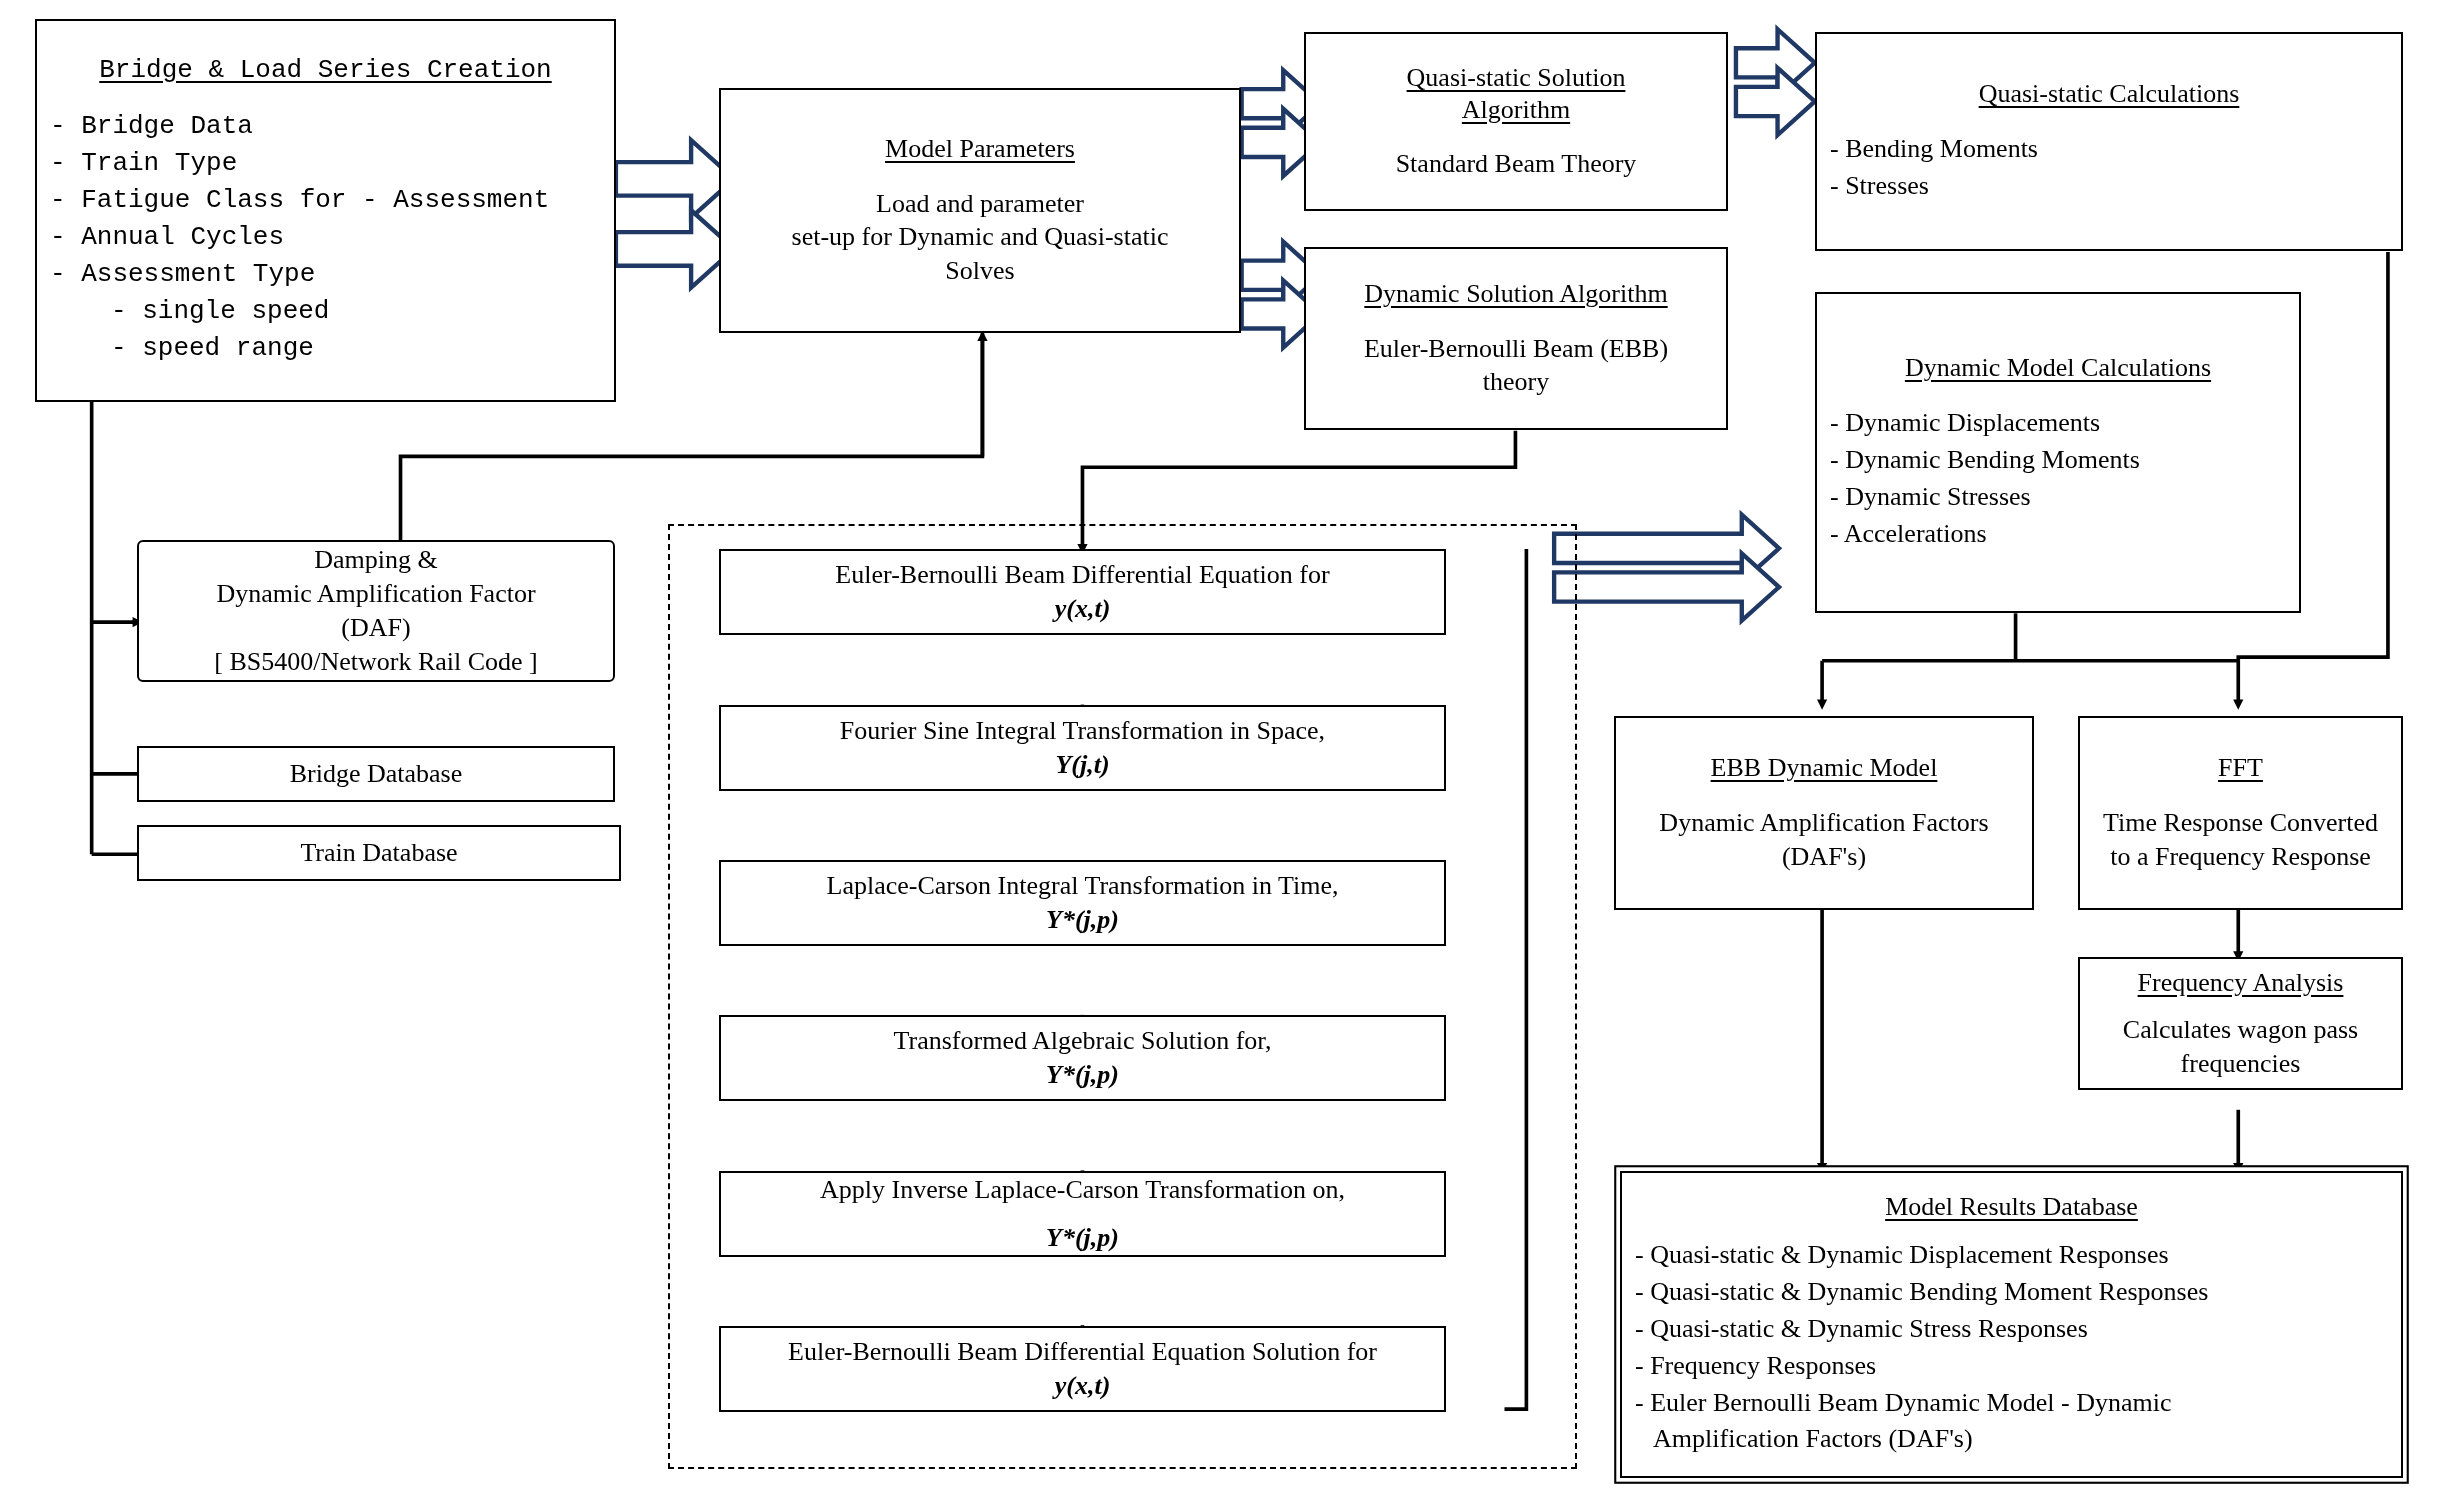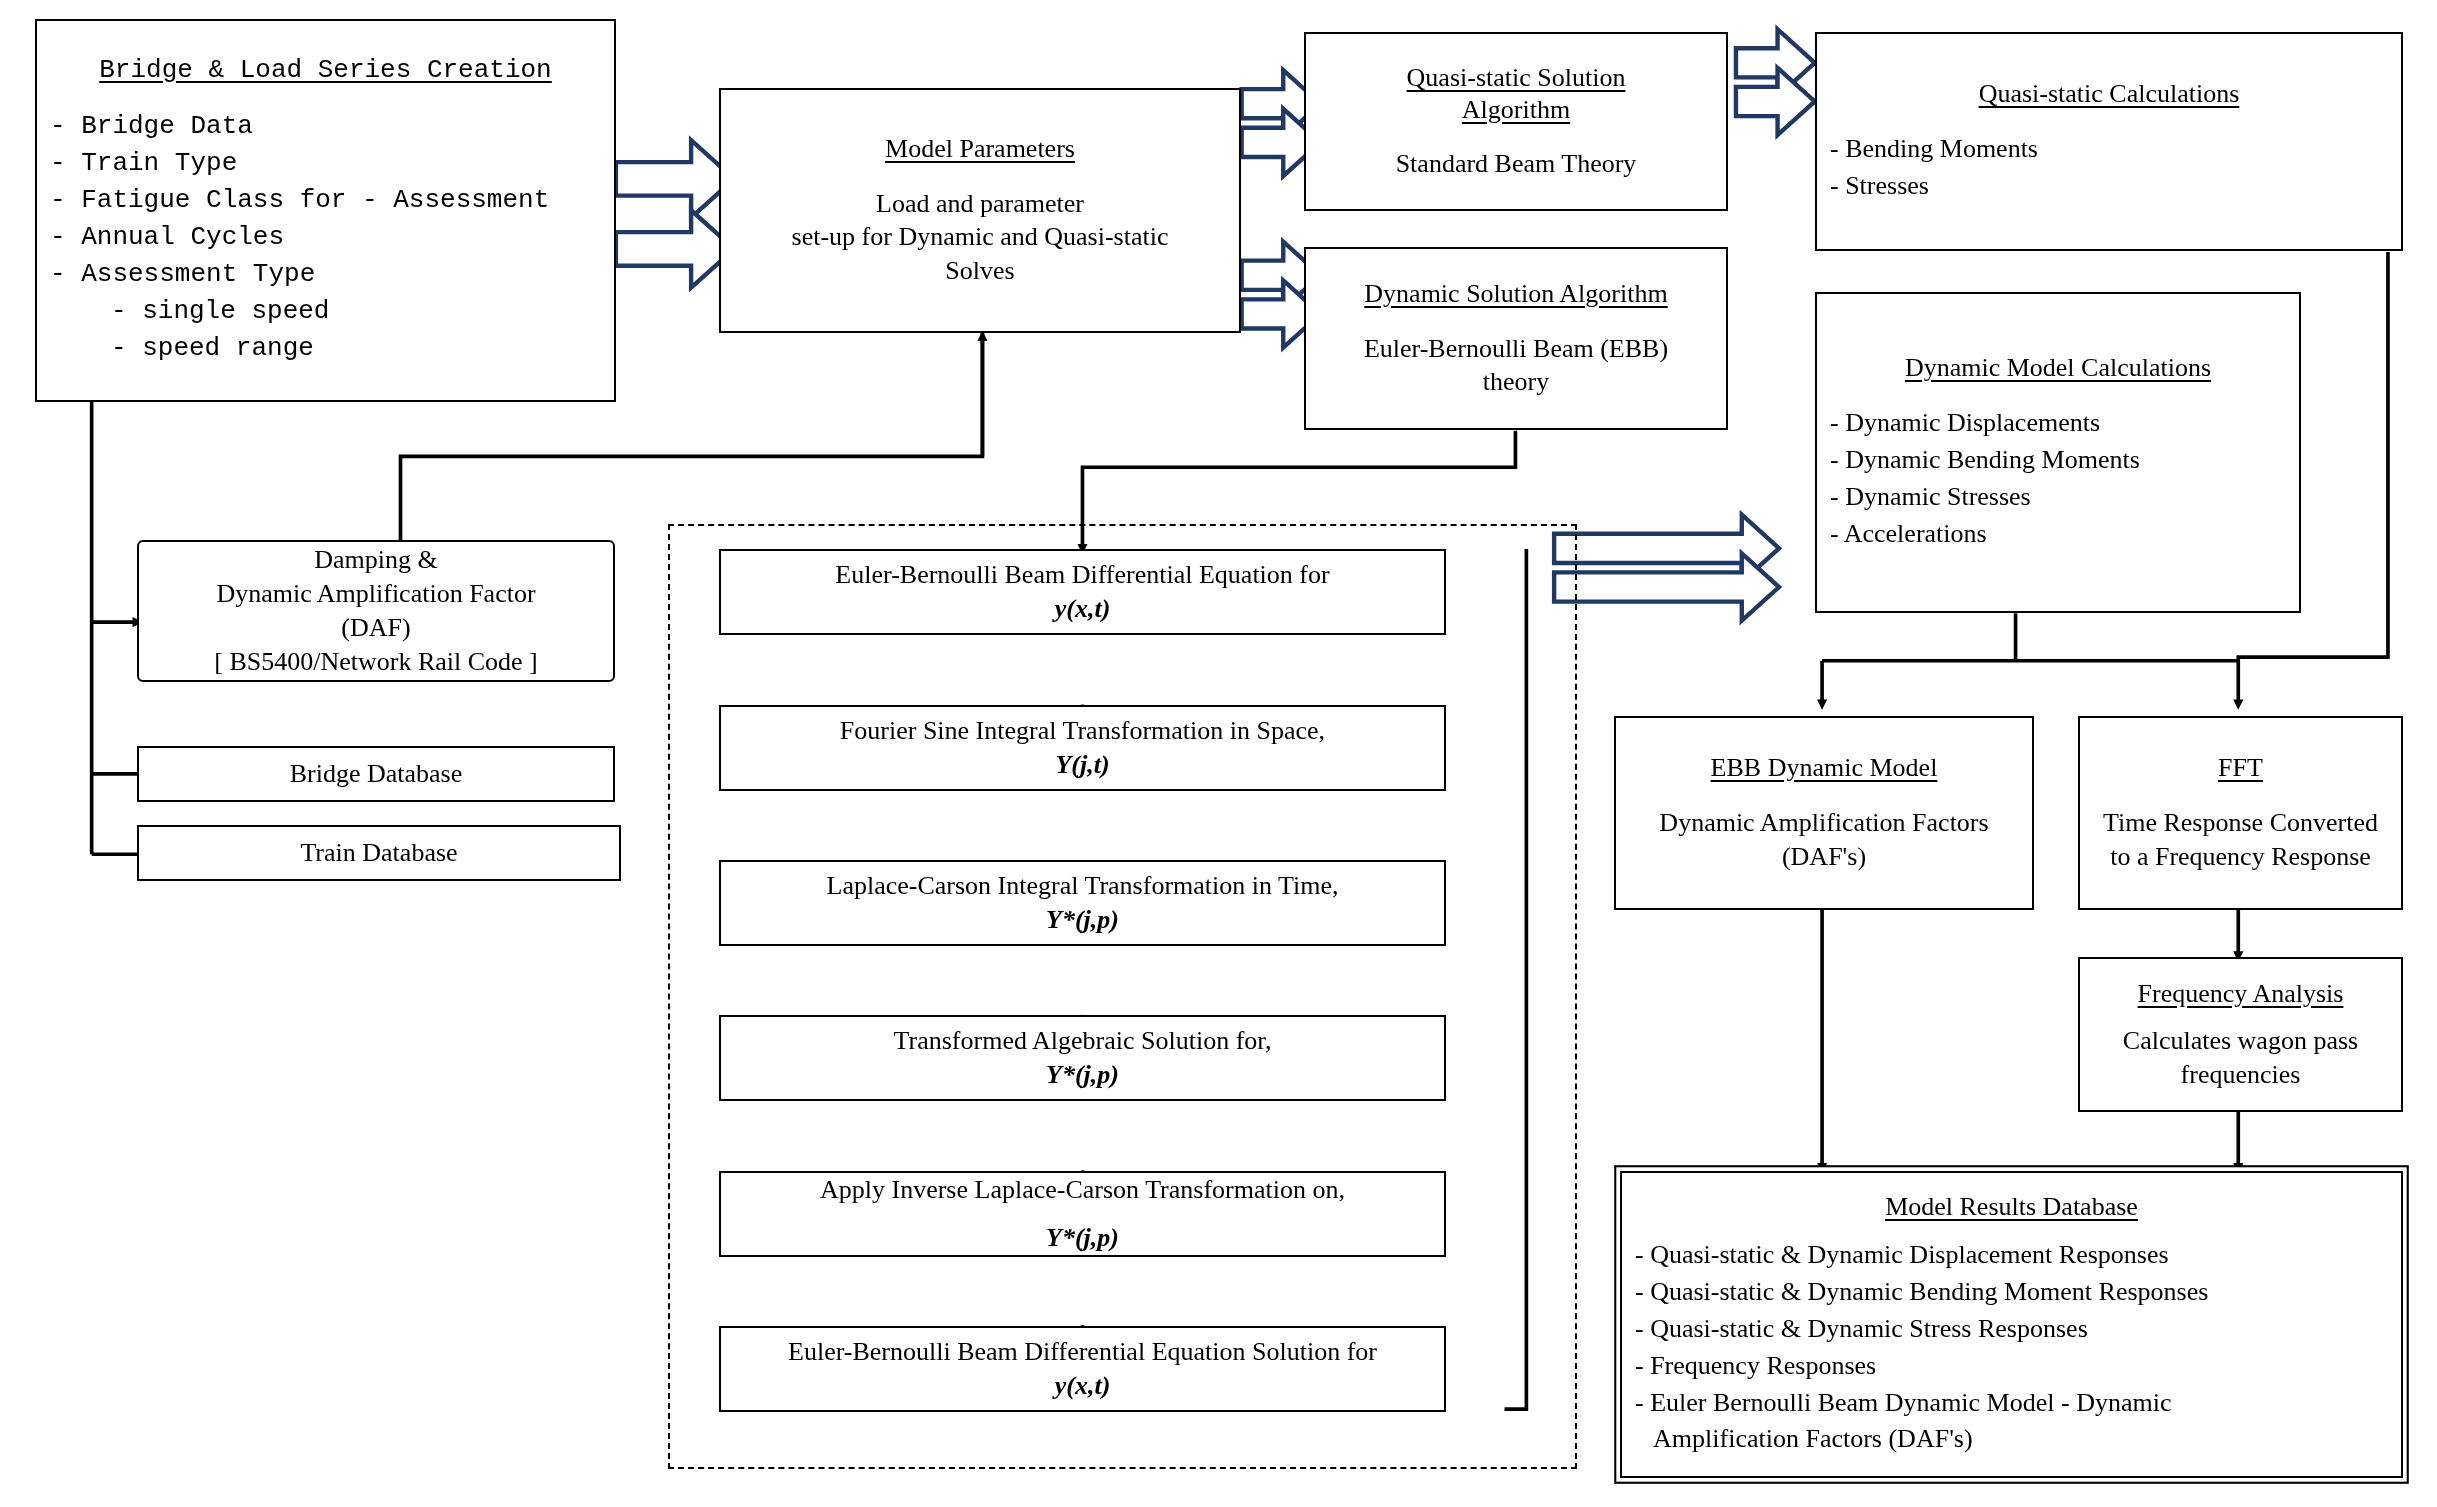--- a/index.html
+++ b/index.html
@@ -222,21 +222,21 @@
 
   <div class="box" style="left:2078px;top:716px;width:325px;height:194px;">
     <div class="pad">
       <div class="ttl">FFT</div>
       <div class="gap"></div>
       <div class="bdy">Time Response Converted</div>
       <div class="bdy">to a Frequency Response</div>
     </div>
   </div>
 
-  <div class="box" style="left:2078px;top:957px;width:325px;height:155px;">
+  <div class="box" style="left:2078px;top:957px;width:325px;height:133px;">
     <div class="pad">
       <div class="ttl">Frequency Analysis</div>
       <div class="gap-s"></div>
       <div class="bdy">Calculates wagon pass</div>
       <div class="bdy">frequencies</div>
     </div>
   </div>
 
   <div class="box dbl" style="left:1620px;top:1171px;width:783px;height:307px;">
     <div class="pad">

